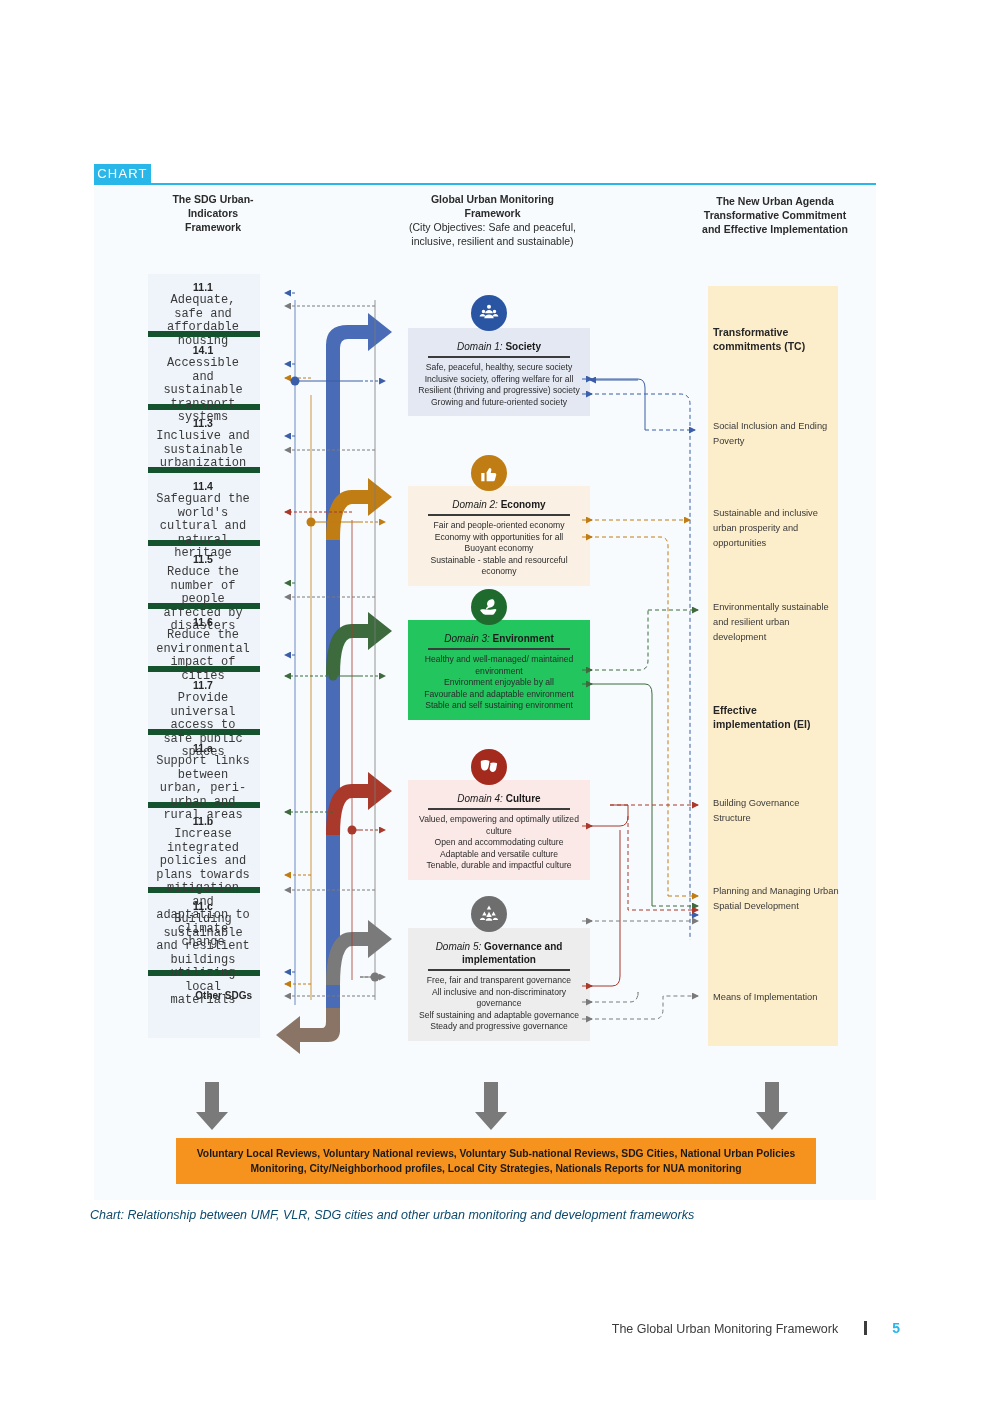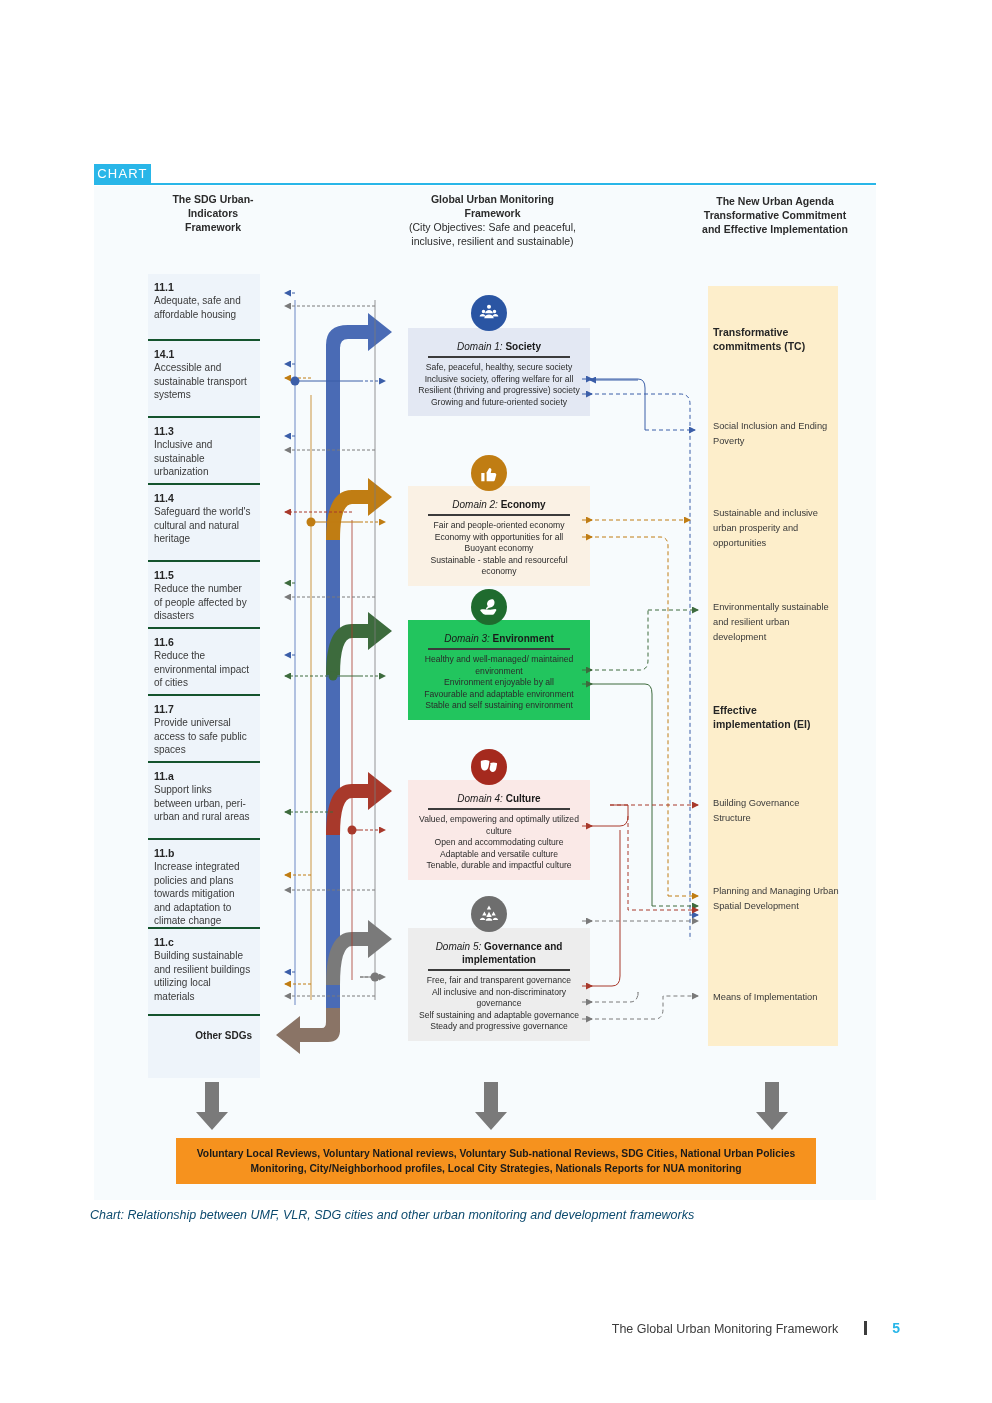--- a/index.html
+++ b/index.html
@@ -17,24 +17,24 @@
 
   
   .col-head{position:absolute;text-align:center;font-weight:bold;font-size:10.5px;color:#2b2b2b;line-height:14px;}
   .col-head.c1{left:148px;top:192px;width:130px;}
   .col-head.c2{left:405px;top:192px;width:175px;}
   .col-head.c2 .sub{font-weight:normal;}
   .col-head.c3{left:700px;top:194px;width:150px;}
 
   
   .sdg-col{position:absolute;left:148px;top:274px;width:112px;background:#eef4fa;}
-  .sdg-item{position:relative;padding:6px 8px 16px 6px;text-align:left;border-bottom:2px solid #14532d;}
+  .sdg-item{position:relative;padding:6px 8px 8px 6px;text-align:center;border-bottom:6px solid #14532d;}
   .sdg-item:last-child{border-bottom:none;}
   .sdg-code{font-weight:bold;font-size:10.5px;color:#262626;line-height:14px;}
-  .sdg-text{font-size:10px;color:#3a3a3a;line-height:13.5px;}
+  .sdg-text{font-size:12px;color:#3a3a3a;line-height:13.5px;font-family:Liberation Mono, monospace;}
   .sdg-other{padding:14px 8px 10px 6px;text-align:right;font-weight:bold;font-size:10px;color:#262626;min-height:38px;}
 
   
   .domain{position:absolute;left:408px;width:170px;padding:6px 6px 8px;text-align:center;}
   .domain .dhead{font-size:10px;color:#1a1a1a;line-height:13px;margin-top:6px;}
   .domain .dhead .dlabel{font-style:italic;font-weight:normal;}
   .domain .dhead .dname{font-weight:bold;}
   .domain .rule{height:2px;background:#3b3b3b;margin:3px 14px 4px;}
   .domain .dbody{font-size:8.6px;color:#2b2b2b;line-height:11.6px;}
   .dicon{position:absolute;left:471px;width:36px;height:36px;border-radius:50%;display:flex;

